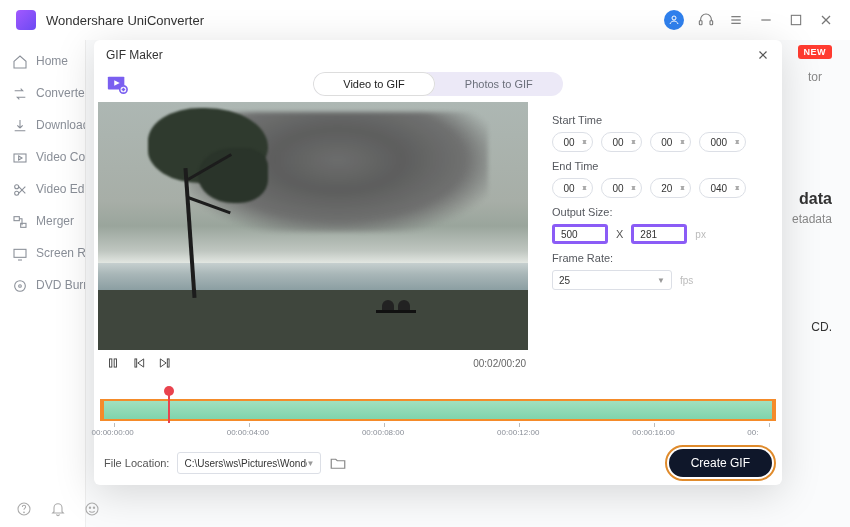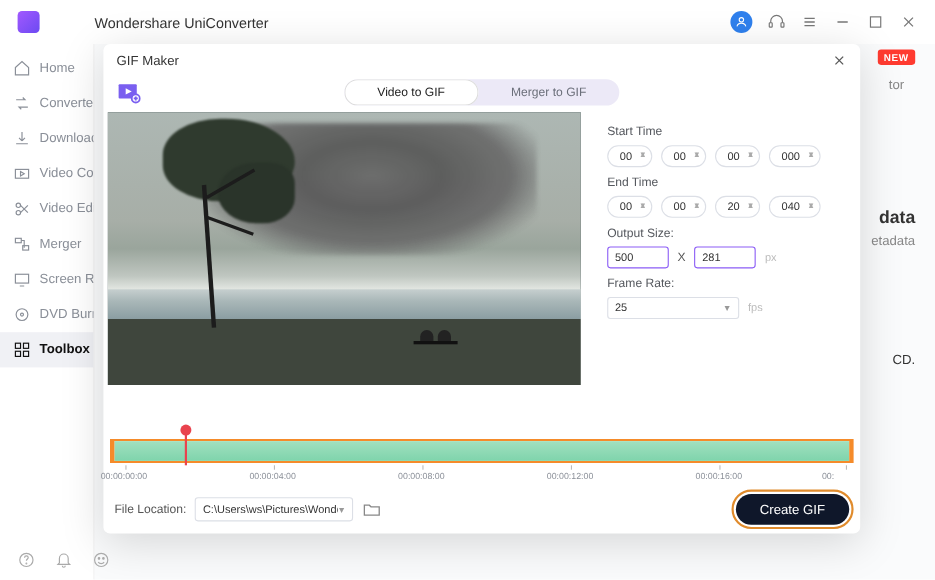--- a/index.html
+++ b/index.html
@@ -1,17 +1,17 @@
 <!DOCTYPE html>
 <html><head>
 <meta charset="utf-8">
 <style>
 * { margin:0; padding:0; box-sizing:border-box; font-family:-apple-system,"Segoe UI",Arial,sans-serif; }
 body { width:850px; height:527px; background:#fff; overflow:hidden; position:relative; }
-.titlebar { height:40px; display:flex; align-items:center; padding:0 16px;gap:40px; }
+.titlebar { height:40px; display:flex; align-items:center; padding:0 16px; }
 .logo { width:20px; height:20px; background:linear-gradient(135deg,#a259ff,#6c4af2); border-radius:4px; margin-right:10px; }
 .app-title { font-size:13px; color:#333; font-weight:500; flex:1; }
 .titlebar-right { display:flex; align-items:center; gap:14px; }
 .avatar-dot { width:20px; height:20px; background:#2f80ed; border-radius:50%; display:flex; align-items:center; justify-content:center; font-size:10px; color:#fff; }
 .tb-icon { width:16px; height:16px; color:#777; }
 .main { display:flex; height:calc(100% - 40px); }
 .sidebar { width:86px; border-right:1px solid #eee; padding-top:6px; }
 .side-item { display:flex; align-items:flex-start; gap:8px; padding:8px 12px; font-size:12px; color:#8a8f98; cursor:pointer; white-space:nowrap; overflow:hidden; }
 .side-item.active { background:#f0f1f5; color:#111; font-weight:600; }
 .side-item svg,.side-icon { width:16px; height:16px; flex-shrink:0; stroke:currentColor; stroke-width:1.6; fill:none; }
@@ -57,21 +57,21 @@
 .play-ico{width:14px;height:14px;stroke:#444;stroke-width:1.6;fill:none;cursor:pointer}
 
 .settings-col { flex:1; padding:4px 14px 0 18px; font-size:11px; color:#555; }
 .lbl { margin:8px 0 6px; color:#55585e; }
 .time-row { display:flex; gap:8px; align-items:center; }
 .spinner { display:flex; align-items:center; border:1px solid #dcdfe6; border-radius:10px; height:20px; padding:0 4px 0 8px; background:#fff; font-size:10px; color:#333; }
 .spinner .sv{width:16px;text-align:center}
 .spinner .sv.w{width:22px}
 .sp-arrows{display:flex;flex-direction:column;margin-left:4px;line-height:0;color:#aaa;font-size:7px}
 .size-row{display:flex;align-items:center;gap:8px}
-.size-in{width:56px;height:20px;border:1px solid #8b5cf6;border-radius:3px;font-size:10px;padding:0 6px;color:#333;background:#fff}
+.size-in{width:56px;height:20px;border:3px solid #8b5cf6;border-radius:3px;font-size:10px;padding:0 6px;color:#333;background:#fff}
 .rate-sel{width:120px;height:20px;border:1px solid #dcdfe6;border-radius:3px;font-size:10px;padding:0 6px;color:#333;background:#fff;display:flex;align-items:center;justify-content:space-between}
 .fps-txt{color:#bbb;font-size:10px}
 
 .timeline-wrap{margin:4px 6px 0;position:relative;height:42px}
 .track{position:absolute;left:0;right:0;top:0;height:22px;background:linear-gradient(#a1e0bf,#7fd4ac);border:2px solid #f58b2a;border-left-width:4px;border-right-width:4px}
 .playhead{position:absolute;left:68px;top:-8px;width:2px;height:32px;background:#e9434e}
 .playhead:before{content:'';position:absolute;left:-4px;top:-5px;width:10px;height:10px;background:#e9434e;border-radius:50%}
 .ruler{position:absolute;left:0;right:0;top:24px;height:16px;font-size:8px;color:#8a8f98}
 .ruler .tick{position:absolute;top:0}
 .ruler .tick:before{content:'';position:absolute;left:0;top:0;width:1px;height:4px;background:#bbb}
@@ -167,29 +167,20 @@
           <path d="M9 21h6"></path>
         </svg>
         <span>Screen Recorder</span>
       </div>
     <div class="side-item">
         <svg viewBox="0 0 24 24">
           <circle cx="12" cy="12" r="8"></circle>
           <circle cx="12" cy="12" r="2"></circle>
         </svg>
         <span>DVD Burner</span>
-      </div>
-    <div class="side-item active">
-        <svg viewBox="0 0 24 24" fill="currentColor" stroke="none">
-          <rect x="3" y="3" width="7" height="7"></rect>
-          <rect x="14" y="3" width="7" height="7"></rect>
-          <rect x="3" y="14" width="7" height="7"></rect>
-          <rect x="14" y="14" width="7" height="7"></rect>
-        </svg>
-        <span>Toolbox</span>
       </div>
   </div>
 
   <div class="content">
     <div class="badge-new">NEW</div>
     <div class="bg-text-tor">tor</div>
     <div class="bg-text-data">data</div>
     <div class="bg-text-etadata">etadata</div>
     <div class="bg-text-cd">CD.</div>
 
@@ -206,21 +197,21 @@
             <rect x="2" y="4" width="18" height="14" rx="1" fill="#7a5ff0" stroke="none"></rect>
             <path d="M9 8l6 3-6 3z" fill="#fff" stroke="none"></path>
             <circle cx="19" cy="18" r="4" fill="#fff" stroke="#7a5ff0"></circle>
             <path d="M19 16v4m-2-2h4" stroke="#7a5ff0"></path>
           </svg>
         <div class="seg-control">
           <div class="seg-btn active">
               <span>Video to GIF</span>
             </div>
           <div class="seg-btn">
-              <span>Merger to GIF</span>
+              <span>Photos to GIF</span>
             </div>
         </div>
         <div style="width:22px"></div>
       </div>
 
       <div class="modal-body">
         <div class="preview-col">
           <div class="video-frame">
             <div class="sky"></div>
               <div class="clouds"></div>
@@ -231,20 +222,36 @@
                 <div class="canopy2"></div>
                 <div class="trunk"></div>
                 <div class="branch1"></div>
                 <div class="branch2"></div>
               </div>
             <div class="bench">
                 <div class="p1"></div>
                 <div class="p2"></div>
                 <div class="seat"></div>
               </div>
+          </div>
+          <div class="player-bar">
+            <svg class="play-ico" viewBox="0 0 24 24" fill="#444" stroke="none">
+                <rect x="6" y="5" width="4" height="14"></rect>
+                <rect x="14" y="5" width="4" height="14"></rect>
+              </svg>
+            <svg class="play-ico" viewBox="0 0 24 24" fill="#444" stroke="none">
+                <rect x="5" y="5" width="3" height="14"></rect>
+                <path d="M20 5v14l-10-7z"></path>
+              </svg>
+            <svg class="play-ico" viewBox="0 0 24 24" fill="#444" stroke="none">
+                <path d="M4 5v14l10-7z"></path>
+                <rect x="16" y="5" width="3" height="14"></rect>
+              </svg>
+            <div class="spacer"></div>
+            <span>00:02/00:20</span>
           </div>
         </div>
 
         <div class="settings-col">
           <div class="lbl">Start Time</div>
           <div class="time-row">
             <div class="spinner">
                 <span class="sv">00</span>
                 <span class="sp-arrows">▲<br>▼</span>
               </div>

